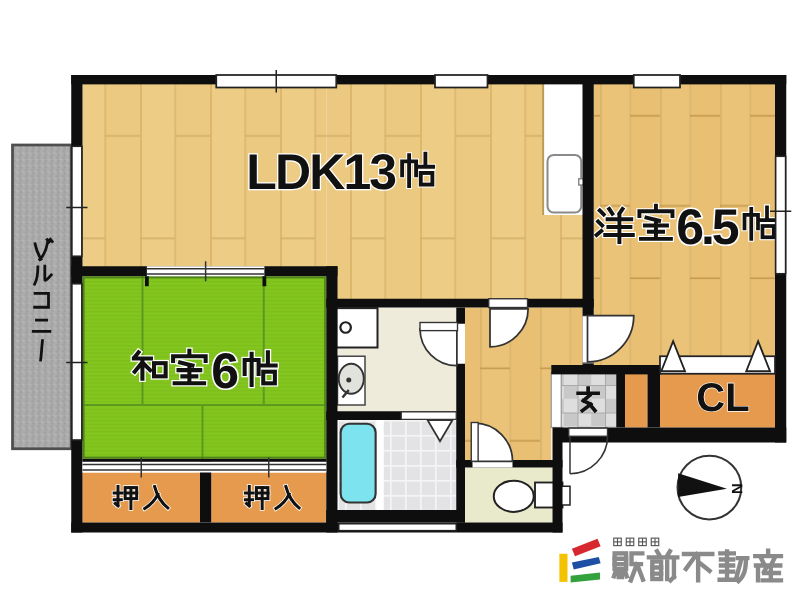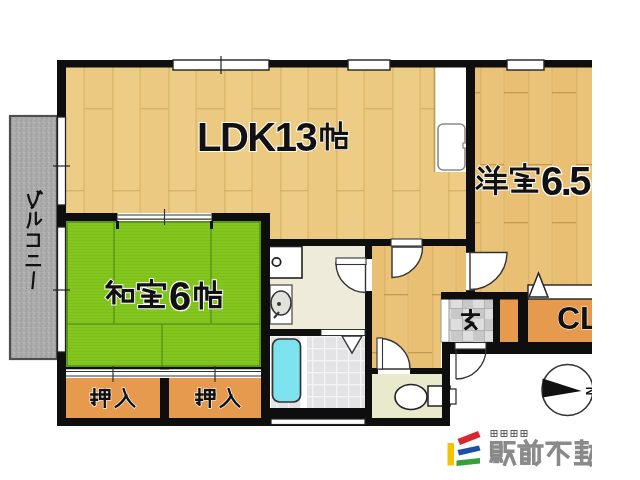--- a/index.html
+++ b/index.html
@@ -1,16 +1,16 @@
 <!DOCTYPE html>
 <html><head>
 <meta charset="utf-8">
 <style>
 html,body{margin:0;padding:0;background:#fff;}
-#page{position:relative;width:592px;height:480px;background:#fff;overflow:hidden;font-family:"Liberation Sans",sans-serif;}
+#page{position:relative;width:640px;height:480px;background:#fff;overflow:hidden;font-family:"Liberation Sans",sans-serif;}
 </style>
 </head>
 <body>
 <div id="page">
 <svg width="640" height="480" viewBox="0 0 640 480" xmlns="http://www.w3.org/2000/svg">
 <defs>
 <pattern id="wood1" patternUnits="userSpaceOnUse" width="56" height="150">
   <rect width="56" height="150" fill="#EDCD86"></rect>
   <rect x="28" width="28" height="150" fill="#EBC980"></rect>
   <rect x="0" width="1.6" height="150" fill="#DDB76C"></rect>

